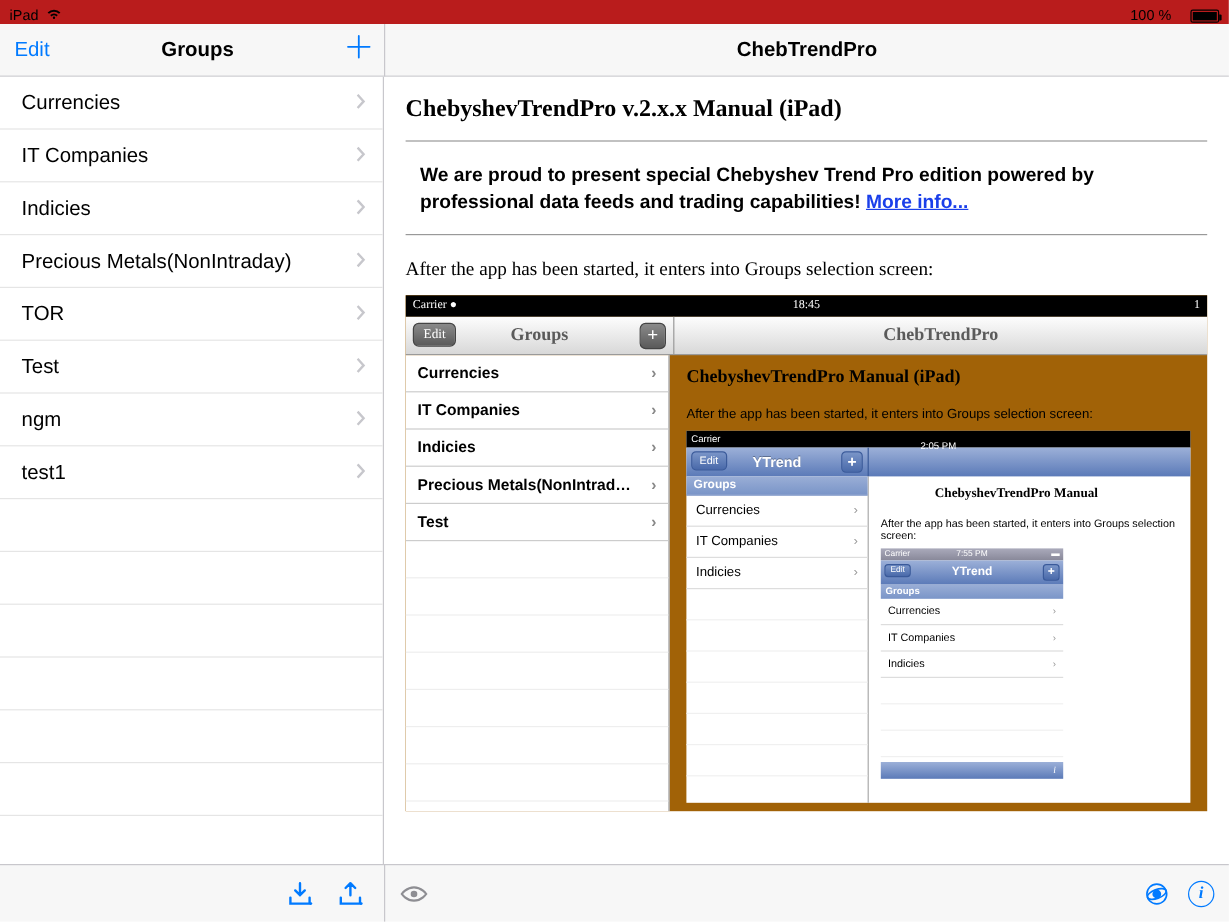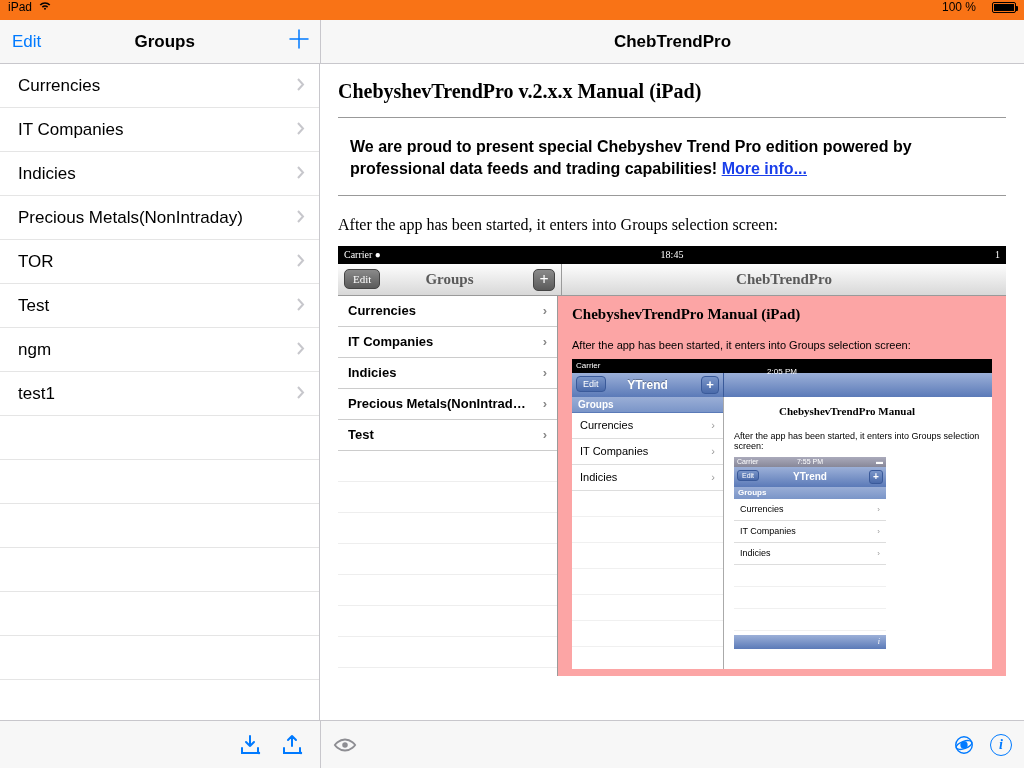--- a/index.html
+++ b/index.html
@@ -1,19 +1,19 @@
 <!DOCTYPE html>
 <html><head>
 <meta charset="utf-8">
 <style>
   * { box-sizing: border-box; margin: 0; padding: 0; }
   html, body { width: 1024px; height: 768px; font-family: -apple-system, "Helvetica Neue", Helvetica, Arial, sans-serif; background: #fff; overflow: hidden; }
   
   
-  .status-bar { position: absolute; top:0; left:0; right:0; height: 20px; display:flex; align-items:flex-start; font-size:12px; font-weight:500; color:#000; padding:0 8px; background: #f97316; }
+  .status-bar { position: absolute; top:0; left:0; right:0; height: 20px; display:flex; align-items:flex-end; font-size:12px; font-weight:500; color:#000; padding:0 8px; background: #b91c1c; }
   .status-left { flex:1; display:flex; align-items:center; gap:6px; }
   .status-center { flex:1; text-align:center; }
   .status-right { flex:1; text-align:right; display:flex; justify-content:flex-end; align-items:center; gap:16px; }
   .wifi-icon svg { width:14px; height:10px; }
   .battery { display:inline-block; width:24px; height:11px; border:1px solid #000; border-radius:2px; position:relative; }
   .battery::after { content:""; position:absolute; right:-3px; top:3px; width:2px; height:5px; background:#000; border-radius:0 1px 1px 0;}
   .battery .fill { position:absolute; left:1px; top:1px; bottom:1px; right:1px; background:#000; }
 
   
   .nav { position:absolute; top:20px; height:44px; display:flex; align-items:center; background:#f7f7f7; border-bottom:1px solid #c8c7cc; }
@@ -41,21 +41,21 @@
 
   
   .detail-inner { padding: 16px 18px 0 18px; font-family: Georgia, "Times New Roman", serif; font-size:15px; color:#000; }
   .detail-inner h2 { font-family: Georgia, "Times New Roman", serif; font-size:20px; font-weight:bold; margin-bottom:14px; }
   .hr { border:none; border-top:1px solid #999; margin:10px 0 14px 0; }
   .promo { font-family: -apple-system, Helvetica, Arial, sans-serif; font-weight:bold; font-size:16px; color:#000; padding: 4px 12px 4px 12px; line-height:1.4; }
   .promo a { color:#1a3fea; text-decoration:underline; font-weight:bold; }
   .after-text { font-family: Georgia, "Times New Roman", serif; font-size:16px; margin:20px 0 12px 0; }
 
   
-  .shot1 { position:relative; margin-top:6px; width:668px; height:430px; border:0; background:#fca5a5; overflow:hidden;}
+  .shot1 { position:relative; margin-top:6px; width:668px; height:430px; border:0; background:#a16207; overflow:hidden;}
   .shot1 .s1-status { height:18px; background:#000; color:#fff; font-size:10px; display:flex; align-items:center; padding:0 6px;}
   .shot1 .s1-status .c{flex:1;} .shot1 .s1-status .m{flex:1; text-align:center;} .shot1 .s1-status .r{flex:1; text-align:right;}
   .s1-nav { height:32px; background:linear-gradient(#fdfdfd,#d8d8d8); border-bottom:1px solid #9a9a9a; display:flex; position:relative;}
   .s1-nav .half { flex:1; display:flex; align-items:center; justify-content:center; position:relative;}
   .s1-nav .half:first-child { border-right:1px solid #9a9a9a; flex:0 0 224px;}
   .s1-title { font-size:15px; font-weight:bold; color:#5a5a5a; }
   .s1-edit { position:absolute; left:6px; top:5px; background:linear-gradient(#8a8a8a,#5a5a5a); color:#fff; font-size:11px; padding:3px 8px; border-radius:5px; border:1px solid #444;}
   .s1-plus { position:absolute; right:6px; top:5px; width:22px; height:22px; background:linear-gradient(#8a8a8a,#5a5a5a); color:#fff; border-radius:5px; border:1px solid #444; display:flex; align-items:center; justify-content:center; font-size:16px; font-weight:bold;}
   .s1-body { position:absolute; top:50px; bottom:0; left:0; right:0; display:flex;}
   .s1-master { width:224px; border-right:1px solid #9a9a9a; background:#fff;}

